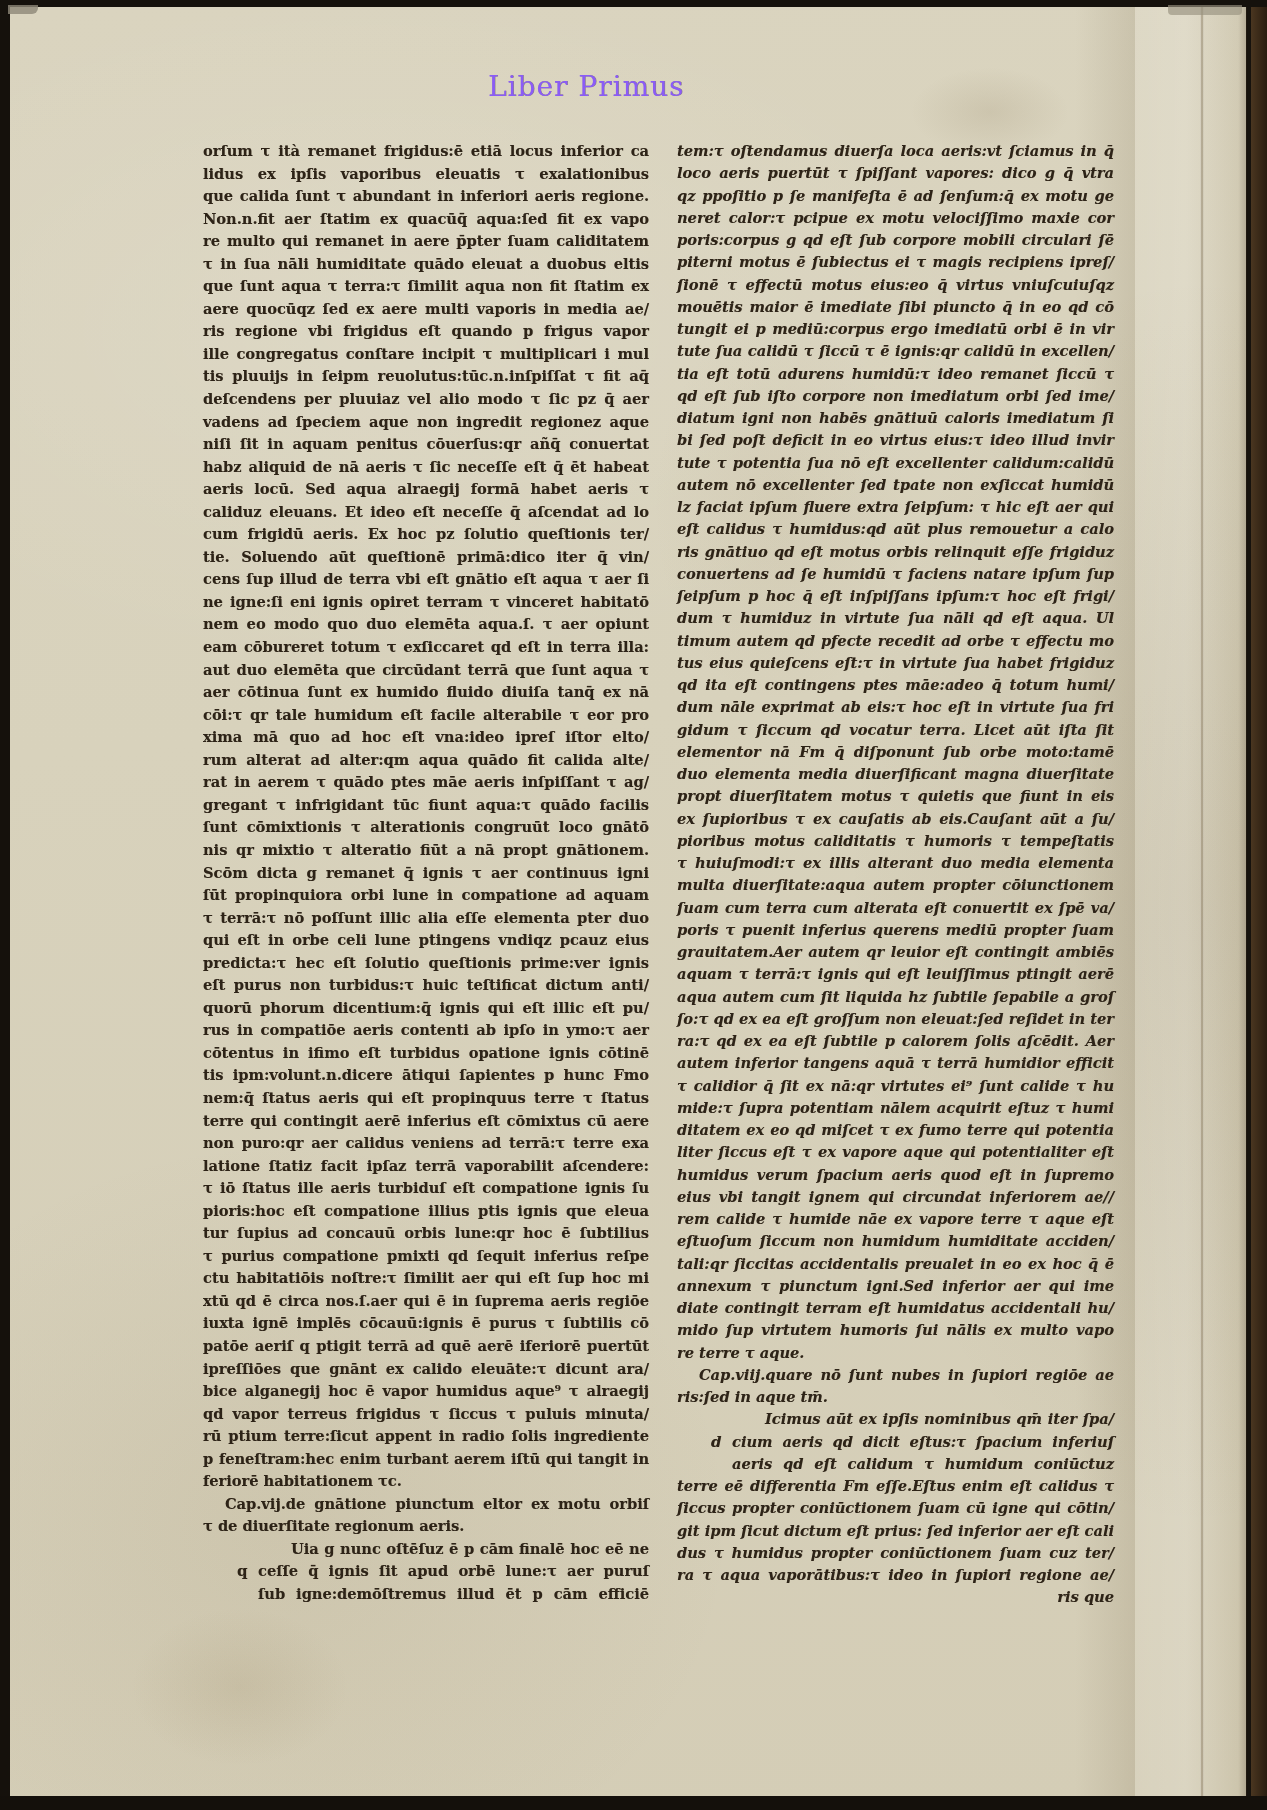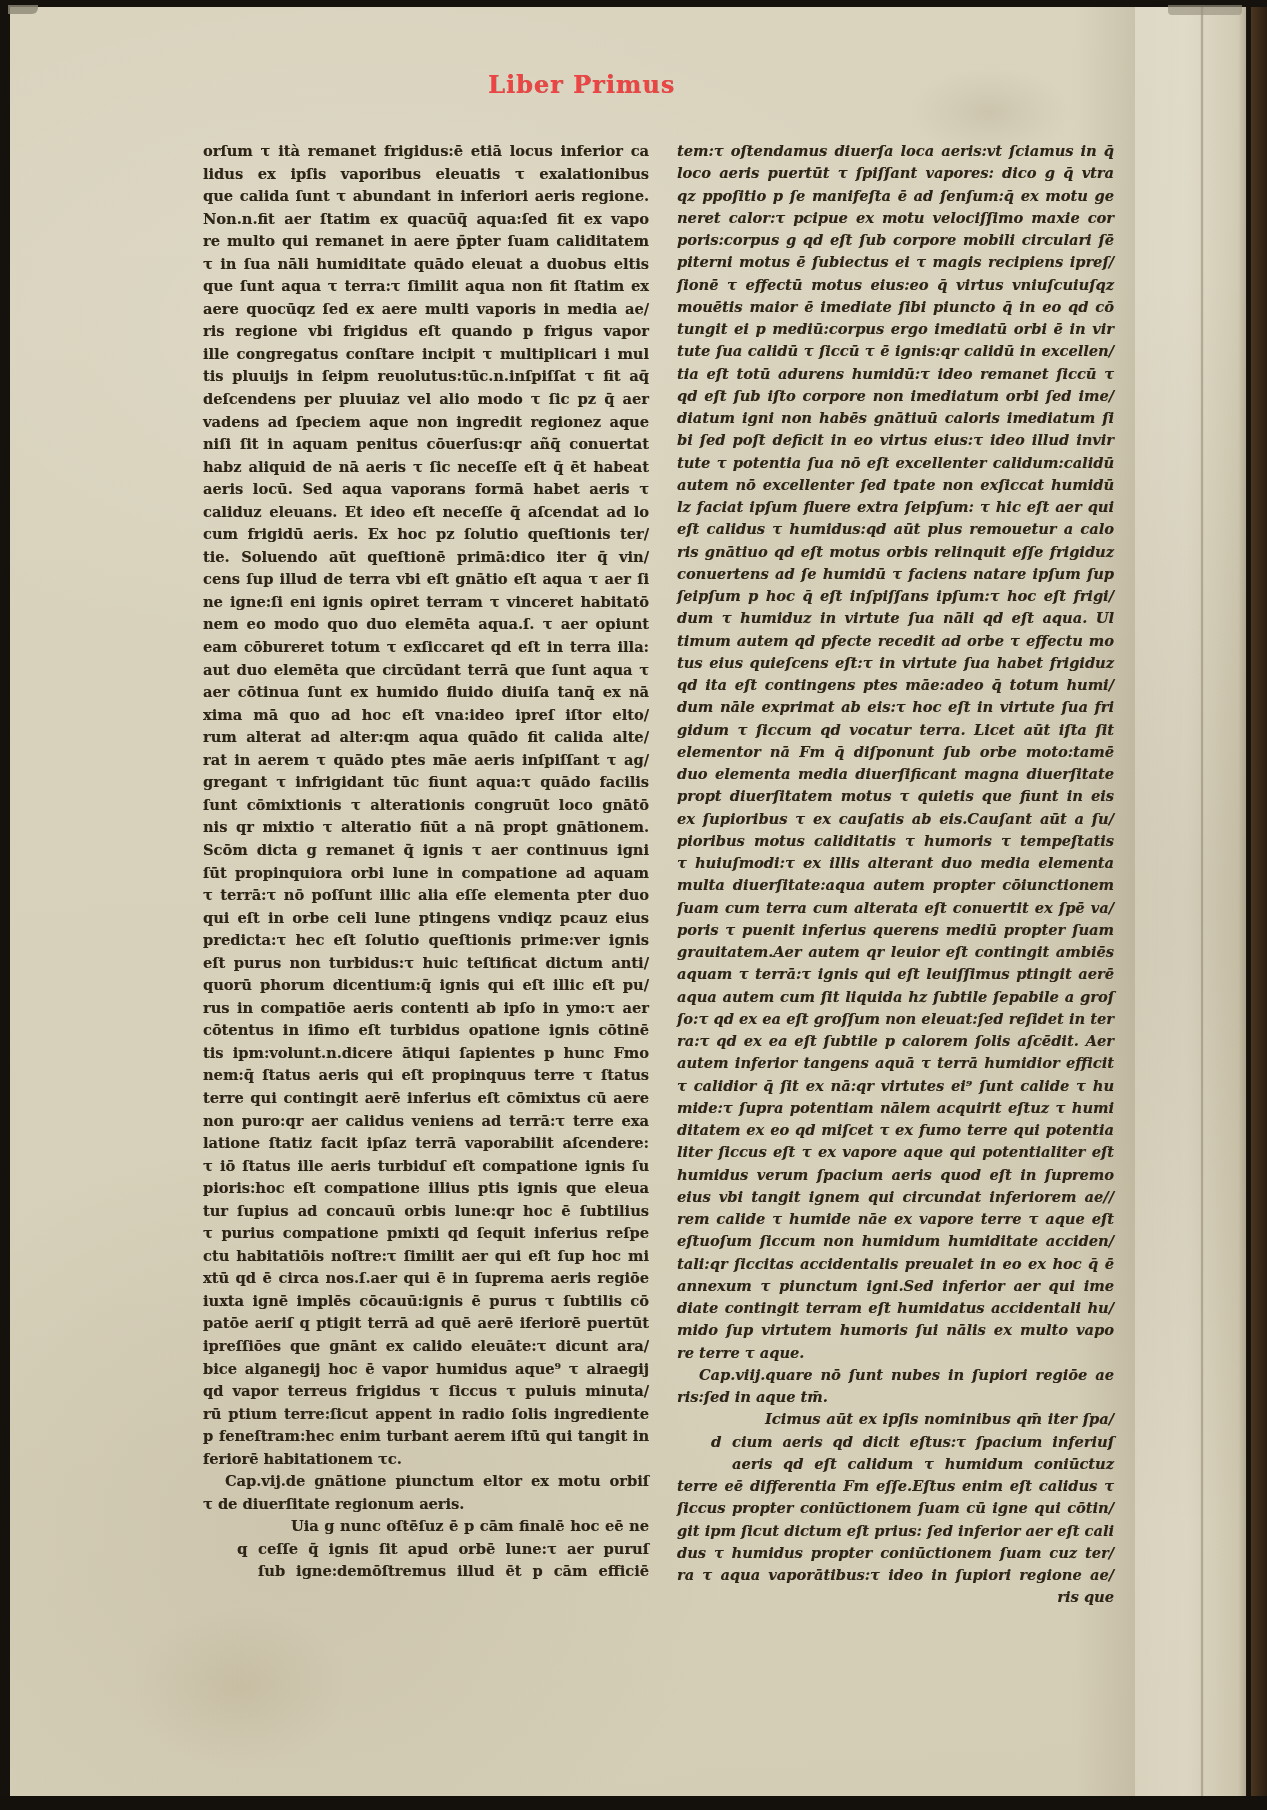--- a/index.html
+++ b/index.html
@@ -27,21 +27,21 @@
   .corner-tl{position:absolute;left:8px;top:5px;width:30px;height:9px;background:#8d8778;opacity:.8;border-radius:0 0 6px 0;}
   .corner-tr{position:absolute;left:1168px;top:5px;width:74px;height:10px;background:#98927f;opacity:.65;border-radius:0 0 4px 4px;}
   .stain1{position:absolute;left:120px;top:1600px;width:220px;height:160px;
         background:radial-gradient(ellipse at center, rgba(120,95,50,0.10), transparent 70%);}
   .stain2{position:absolute;left:640px;top:300px;width:260px;height:400px;
         background:radial-gradient(ellipse at center, rgba(125,100,55,0.06), transparent 70%);}
   .stain3{position:absolute;left:900px;top:60px;width:160px;height:90px;
         background:radial-gradient(ellipse at center, rgba(110,90,55,0.12), transparent 70%);}
 
   .running-head{position:absolute;left:488px;top:70px;width:260px;
-        font-size:24px;font-weight:bold;color:#ef4444;letter-spacing:1px;
+        font-size:28px;font-weight:normal;color:#8b5cf6;letter-spacing:1px;
         text-shadow:0.4px 0.4px 0.5px rgba(43,33,21,0.45);}
 
   .column{position:absolute;color:#2d2317;font-weight:bold;
         text-shadow:0.3px 0.3px 0.4px rgba(45,35,20,0.35);}
   .col-left{left:203px;top:140px;width:446px;font-size:14.6px;}
   .col-right{left:677px;top:140px;width:437px;font-size:14.6px;font-style:italic;}
   .col-left .line{line-height:22.56px;height:22.56px;}
   .col-right .line{line-height:22.25px;height:22.25px;}
   .line{position:relative;text-align:justify;text-align-last:justify;white-space:normal;overflow:visible;}
   .line.a-l{text-align:right;text-align-last:left;}
@@ -80,30 +80,31 @@
       <div class="line">τ in ſua nāli humiditate quādo eleuat a duobus eltis</div>
       <div class="line">que ſunt aqua τ terra:τ ſimilit aqua non fit ſtatim ex</div>
       <div class="line">aere quocūqz ſed ex aere multi vaporis in media ae/</div>
       <div class="line">ris regione vbi frigidus eſt quando p frigus vapor</div>
       <div class="line">ille congregatus conſtare incipit τ multiplicari i mul</div>
       <div class="line">tis pluuijs in ſeipm reuolutus:tūc.n.inſpiſſat τ fit aq̄</div>
       <div class="line">deſcendens per pluuiaz vel alio modo τ ſic pz q̄ aer</div>
       <div class="line">vadens ad ſpeciem aque non ingredit regionez aque</div>
       <div class="line">niſi ſit in aquam penitus cōuerſus:qr añq̄ conuertat</div>
       <div class="line">habz aliquid de nā aeris τ ſic neceſſe eſt q̄ ēt habeat</div>
-      <div class="line">aeris locū. Sed aqua vaporans formā habet aeris τ</div>
+      <div class="line">aeris locū. Sed aqua alraegij formā habet aeris τ</div>
       <div class="line">caliduz eleuans. Et ideo eſt neceſſe q̄ aſcendat ad lo</div>
       <div class="line">cum frigidū aeris. Ex hoc pz ſolutio queſtionis ter/</div>
       <div class="line">tie. Soluendo aūt queſtionē primā:dico iter q̄ vin/</div>
       <div class="line">cens ſup illud de terra vbi eſt gnātio eſt aqua τ aer ſi</div>
       <div class="line">ne igne:ſi eni ignis opiret terram τ vinceret habitatō</div>
       <div class="line">nem eo modo quo duo elemēta aqua.ſ. τ aer opiunt</div>
       <div class="line">eam cōbureret totum τ exſiccaret qd eſt in terra illa:</div>
       <div class="line">aut duo elemēta que circūdant terrā que ſunt aqua τ</div>
       <div class="line">aer cōtinua ſunt ex humido fluido diuiſa tanq̄ ex nā</div>
+      <div class="line">cōi:τ qr tale humidum eſt facile alterabile τ eor pro</div>
       <div class="line">xima mā quo ad hoc eſt vna:ideo ipreſ iſtor elto/</div>
       <div class="line">rum alterat ad alter:qm aqua quādo fit calida alte/</div>
       <div class="line">rat in aerem τ quādo ptes māe aeris inſpiſſant τ ag/</div>
       <div class="line">gregant τ infrigidant tūc fiunt aqua:τ quādo facilis</div>
       <div class="line">ſunt cōmixtionis τ alterationis congruūt loco gnātō</div>
       <div class="line">nis qr mixtio τ alteratio fiūt a nā propt gnātionem.</div>
       <div class="line">Scōm dicta g remanet q̄ ignis τ aer continuus igni</div>
       <div class="line">ſūt propinquiora orbi lune in compatione ad aquam</div>
       <div class="line">τ terrā:τ nō poſſunt illic alia eſſe elementa pter duo</div>
       <div class="line">qui eſt in orbe celi lune ptingens vndiqz pcauz eius</div>

